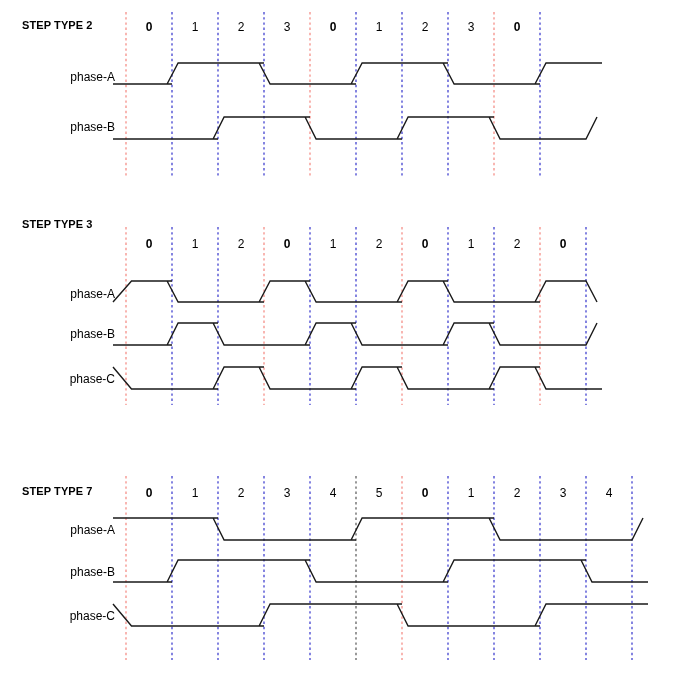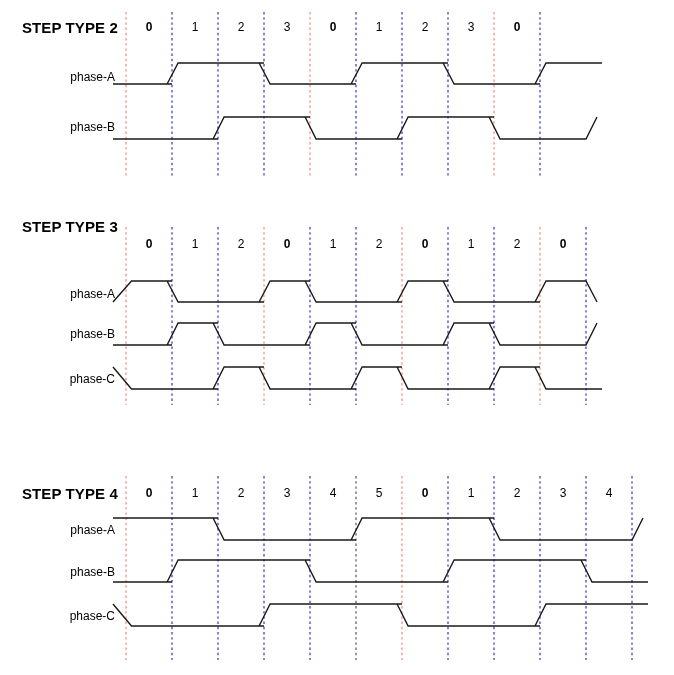--- a/index.html
+++ b/index.html
@@ -29,21 +29,21 @@
   }
   .block-svg {
     position: absolute;
     left: 0;
     top: 0;
     display: block;
   }
   .block-title {
     position: absolute;
     font-family: "Liberation Sans", sans-serif;
-    font-size: 15px;
+    font-size: 11px;
     font-weight: bold;
     color: #000000;
     white-space: nowrap;
     letter-spacing: 0.1px;
   }
   .signal-label {
     position: absolute;
     font-family: "Liberation Sans", sans-serif;
     font-size: 12px;
     font-weight: normal;
@@ -145,21 +145,21 @@
           <line x1="448" x2="448" y1="16" y2="200" stroke="#3333cc" stroke-width="1.2" stroke-dasharray="2.4 2.8"></line>
           <line x1="494" x2="494" y1="16" y2="200" stroke="#3333cc" stroke-width="1.2" stroke-dasharray="2.4 2.8"></line>
           <line x1="540" x2="540" y1="16" y2="200" stroke="#3333cc" stroke-width="1.2" stroke-dasharray="2.4 2.8"></line>
           <line x1="586" x2="586" y1="16" y2="200" stroke="#3333cc" stroke-width="1.2" stroke-dasharray="2.4 2.8"></line>
           <line x1="632" x2="632" y1="16" y2="200" stroke="#3333cc" stroke-width="1.2" stroke-dasharray="2.4 2.8"></line>
         </g>
         <polyline points="113.0,58.0 172.0,58.0 218.0,58.0 213.1,58.0 224.1,80.0 264.0,80.0 310.0,80.0 356.0,80.0 351.1,80.0 362.1,58.0 402.0,58.0 448.0,58.0 494.0,58.0 489.1,58.0 500.1,80.0 540.0,80.0 586.0,80.0 632.0,80.0 643.0,58.0" fill="none" stroke="#1a1a1a" stroke-width="1.4" stroke-linejoin="miter" stroke-linecap="butt"></polyline>
         <polyline points="113.0,122.0 172.0,122.0 167.1,122.0 178.1,100.0 218.0,100.0 264.0,100.0 310.0,100.0 305.1,100.0 316.1,122.0 356.0,122.0 402.0,122.0 448.0,122.0 443.1,122.0 454.1,100.0 494.0,100.0 540.0,100.0 586.0,100.0 581.0,100.0 592.0,122.0 632.0,122.0 648.0,122.0" fill="none" stroke="#1a1a1a" stroke-width="1.4" stroke-linejoin="miter" stroke-linecap="butt"></polyline>
         <polyline points="113.0,144.0 131.5,166.0 172.0,166.0 218.0,166.0 264.0,166.0 259.1,166.0 270.1,144.0 310.0,144.0 356.0,144.0 402.0,144.0 397.1,144.0 408.1,166.0 448.0,166.0 494.0,166.0 540.0,166.0 535.0,166.0 546.0,144.0 586.0,144.0 632.0,144.0 648.0,144.0" fill="none" stroke="#1a1a1a" stroke-width="1.4" stroke-linejoin="miter" stroke-linecap="butt"></polyline>
       </svg>
-      <div class="block-title" style="left: 22px; top: 25px;">STEP TYPE 4</div>
+      <div class="block-title" style="left: 22px; top: 25px;">STEP TYPE 7</div>
       <div class="step-label bold" style="left: 149px; top: 26px;">0</div>
       <div class="step-label" style="left: 195px; top: 26px;">1</div>
       <div class="step-label" style="left: 241px; top: 26px;">2</div>
       <div class="step-label" style="left: 287px; top: 26px;">3</div>
       <div class="step-label" style="left: 333px; top: 26px;">4</div>
       <div class="step-label" style="left: 379px; top: 26px;">5</div>
       <div class="step-label bold" style="left: 425px; top: 26px;">0</div>
       <div class="step-label" style="left: 471px; top: 26px;">1</div>
       <div class="step-label" style="left: 517px; top: 26px;">2</div>
       <div class="step-label" style="left: 563px; top: 26px;">3</div>

